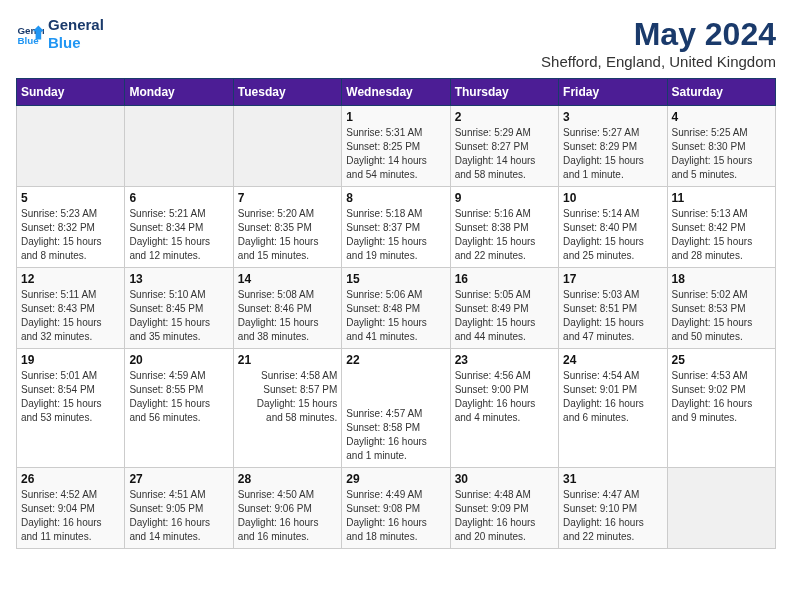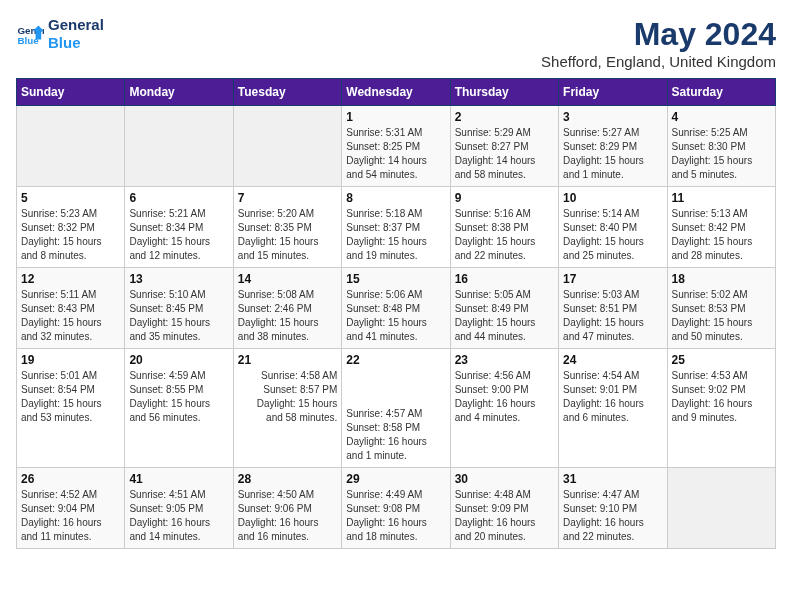--- a/index.html
+++ b/index.html
@@ -207,21 +207,21 @@
         <td>
           <div class="day-num">13</div>
           <div class="day-detail" style="white-space: pre-line;">Sunrise: 5:10 AM
 Sunset: 8:45 PM
 Daylight: 15 hours
 and 35 minutes.</div>
         </td>
         <td>
           <div class="day-num">14</div>
           <div class="day-detail" style="white-space: pre-line;">Sunrise: 5:08 AM
-Sunset: 2:46 PM
+Sunset: 8:46 PM
 Daylight: 15 hours
 and 38 minutes.</div>
         </td>
         <td>
           <div class="day-num">15</div>
           <div class="day-detail" style="white-space: pre-line;">Sunrise: 5:06 AM
 Sunset: 8:48 PM
 Daylight: 15 hours
 and 41 minutes.</div>
         </td>
@@ -300,21 +300,21 @@
       </tr>
       <tr>
         <td>
           <div class="day-num">26</div>
           <div class="day-detail" style="white-space: pre-line;">Sunrise: 4:52 AM
 Sunset: 9:04 PM
 Daylight: 16 hours
 and 11 minutes.</div>
         </td>
         <td>
-          <div class="day-num">41</div>
+          <div class="day-num">27</div>
           <div class="day-detail" style="white-space: pre-line;">Sunrise: 4:51 AM
 Sunset: 9:05 PM
 Daylight: 16 hours
 and 14 minutes.</div>
         </td>
         <td>
           <div class="day-num">28</div>
           <div class="day-detail" style="white-space: pre-line;">Sunrise: 4:50 AM
 Sunset: 9:06 PM
 Daylight: 16 hours

